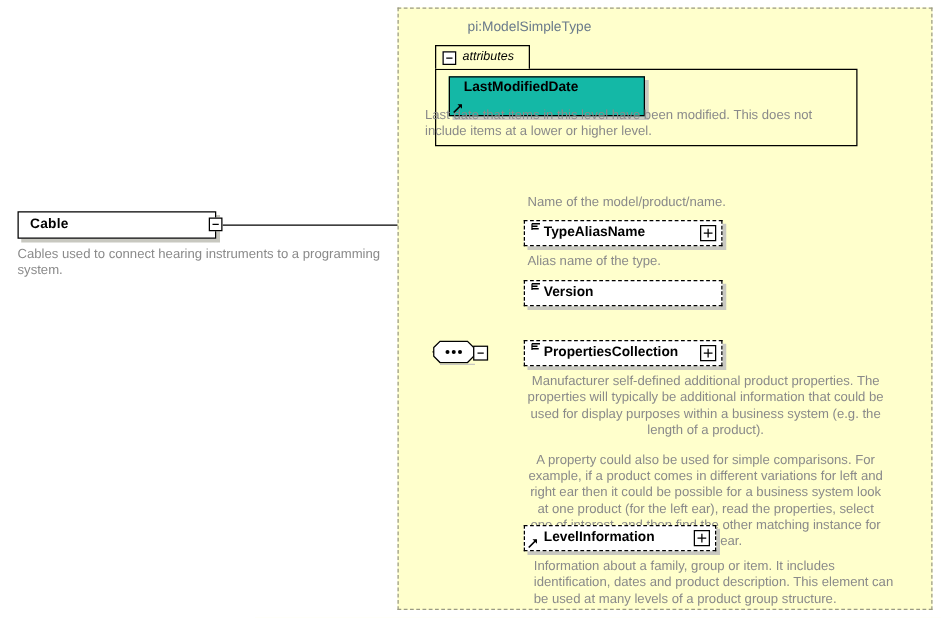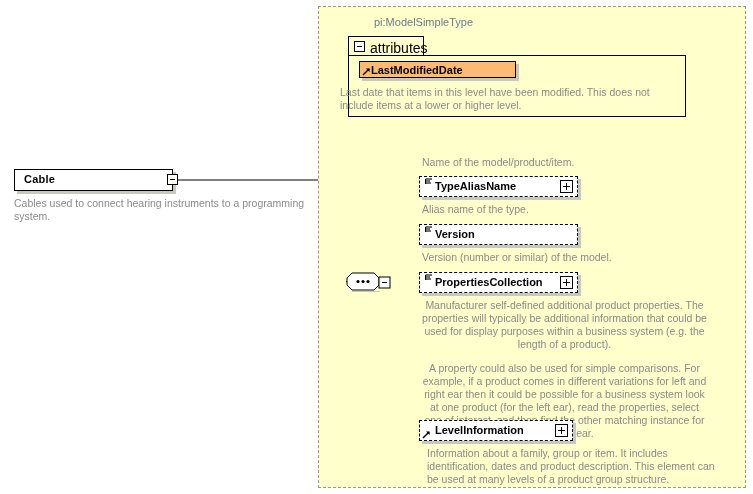--- a/index.html
+++ b/index.html
@@ -111,41 +111,42 @@
     left: 348px; top: 36px;
     width: 76px; height: 19px;
     background: #ffffcc;
     border: 1px solid #000000;
     border-bottom: none;
     box-sizing: border-box;
   }
   .attributes-tab .tab-label {
     position: absolute;
     left: 21px; top: 3px;
-    font-size: 14px;
+    font-size: 10px;
+    font-style: italic;
     color: #000000;
   }
   .attributes-tab .tab-minus {
     left: 5px; top: 4px;
   }
   .attributes-body {
     position: absolute;
     left: 348px; top: 55px;
     width: 338px; height: 62px;
     background: #ffffcc;
     border: 1px solid #000000;
     box-sizing: border-box;
   }
 
   
   .attr-box {
     position: absolute;
     left: 359px; top: 61px;
-    width: 157px; height: 17px;
-    background: #fdba74;
+    width: 157px; height: 32px;
+    background: #14b8a6;
     border: 1px solid #000000;
     box-sizing: border-box;
     box-shadow: 3px 3px 0 0 #c8c8c0;
   }
   .attr-box .label {
     position: absolute;
     left: 11px; top: 2px;
     font-size: 11px;
     font-weight: bold;
     color: #000000;
@@ -271,21 +272,21 @@
       <circle cx="12" cy="9.5" r="1.6" fill="#000"></circle>
       <circle cx="17" cy="9.5" r="1.6" fill="#000"></circle>
       <circle cx="22" cy="9.5" r="1.6" fill="#000"></circle>
       <line x1="1" y1="9.5" x2="-4" y2="9.5" stroke="#000" stroke-width="1"></line>
       <rect x="33" y="5" width="11" height="11" fill="#ffffff" stroke="#000" stroke-width="1"></rect>
       <line x1="36" y1="10.5" x2="41" y2="10.5" stroke="#000" stroke-width="1"></line>
       <path d="M34,19 L34,20 L6,20 L6,19 Z" fill="#c8c8c0"></path>
     </g>
   </svg>
 
-  <div class="elem-annot" style="left:422px; top:156px; width:260px;">Name of the model/product/item.</div>
+  <div class="elem-annot" style="left:422px; top:156px; width:260px;">Name of the model/product/name.</div>
 
   <div class="elem-box" style="left:419px; top:176px; width:159px;">
     <svg class="elem-glyph" viewBox="0 0 8 10">
       <line x1="0.5" y1="1" x2="7" y2="1" stroke="#000" stroke-width="1.1"></line>
       <line x1="0.5" y1="3" x2="5" y2="3" stroke="#000" stroke-width="1.1"></line>
       <line x1="0.5" y1="5" x2="6" y2="5" stroke="#000" stroke-width="1.1"></line>
       <line x1="0.5" y1="1" x2="0.5" y2="6" stroke="#000" stroke-width="1.1"></line>
     </svg>
     <span class="label">TypeAliasName</span>
     <div class="plus-btn"></div>
@@ -294,21 +295,20 @@
 
   <div class="elem-box" style="left:419px; top:224px; width:159px;">
     <svg class="elem-glyph" viewBox="0 0 8 10">
       <line x1="0.5" y1="1" x2="7" y2="1" stroke="#000" stroke-width="1.1"></line>
       <line x1="0.5" y1="3" x2="5" y2="3" stroke="#000" stroke-width="1.1"></line>
       <line x1="0.5" y1="5" x2="6" y2="5" stroke="#000" stroke-width="1.1"></line>
       <line x1="0.5" y1="1" x2="0.5" y2="6" stroke="#000" stroke-width="1.1"></line>
     </svg>
     <span class="label">Version</span>
   </div>
-  <div class="elem-annot" style="left:422px; top:251px; width:280px;">Version (number or similar) of the model.</div>
 
   <div class="elem-box" style="left:419px; top:272px; width:159px;">
     <svg class="elem-glyph" viewBox="0 0 8 10">
       <line x1="0.5" y1="1" x2="7" y2="1" stroke="#000" stroke-width="1.1"></line>
       <line x1="0.5" y1="3" x2="5" y2="3" stroke="#000" stroke-width="1.1"></line>
       <line x1="0.5" y1="5" x2="6" y2="5" stroke="#000" stroke-width="1.1"></line>
       <line x1="0.5" y1="1" x2="0.5" y2="6" stroke="#000" stroke-width="1.1"></line>
     </svg>
     <span class="label">PropertiesCollection</span>
     <div class="plus-btn"></div>

